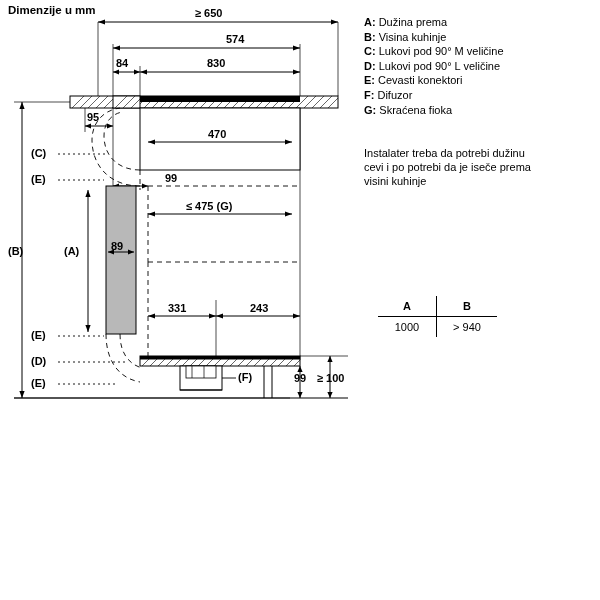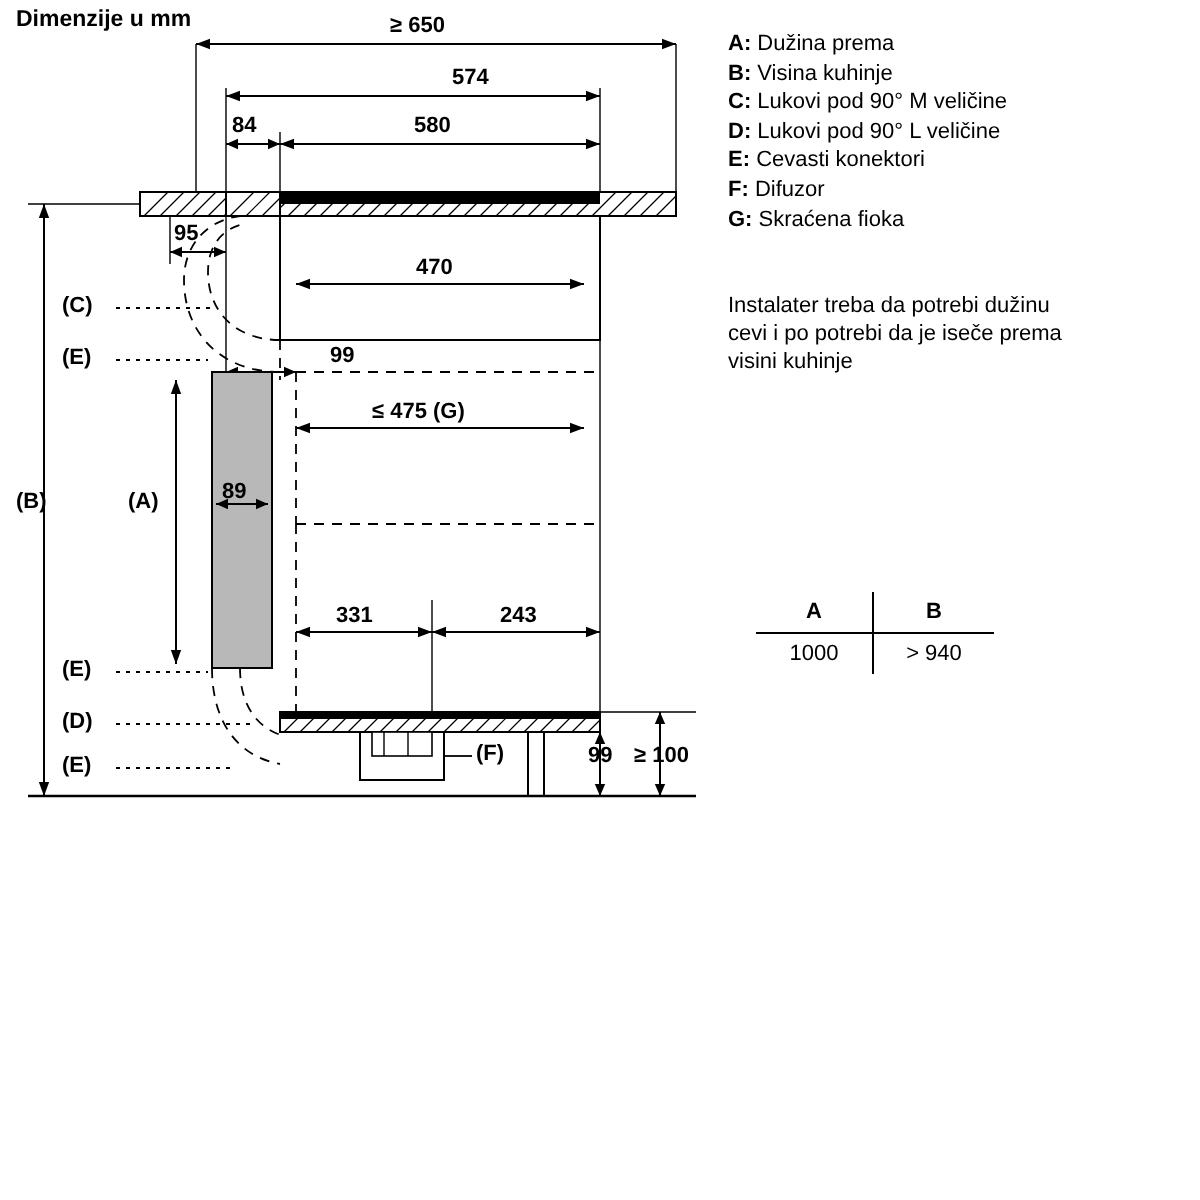--- a/index.html
+++ b/index.html
@@ -276,21 +276,21 @@
       <path d="M330 398 l-2.6 -6 h5.2 z" fill="#000" stroke="none"></path>
       <line x1="300" y1="356" x2="348" y2="356" stroke-width="0.7"></line>
 
       <line x1="222" y1="378" x2="236" y2="378" stroke-width="0.9"></line>
     </g>
   </svg>
 
   <div class="txt bold" style="left:195px; top:7px;">≥ 650</div>
   <div class="txt bold" style="left:206px; top:33px;margin-left:20px;">574</div>
   <div class="txt bold" style="left:116px; top:57px;">84</div>
-  <div class="txt bold" style="left:207px; top:57px;">580</div>
+  <div class="txt bold" style="left:207px; top:57px;">830</div>
   <div class="txt bold" style="left:87px; top:111px;text-align:right;">95</div>
   <div class="txt bold" style="left:208px; top:128px;text-align:right;">470</div>
   <div class="txt bold" style="left:165px; top:172px;">99</div>
   <div class="txt bold" style="left:186px; top:200px;">≤ 475 (G)</div>
   <div class="txt bold" style="left:111px; top:240px;">89</div>
   <div class="txt bold" style="left:168px; top:302px;">331</div>
   <div class="txt bold" style="left:250px; top:302px;">243</div>
   <div class="txt bold" style="left:294px; top:372px;">99</div>
   <div class="txt bold" style="left:317px; top:372px;">≥ 100</div>
 

